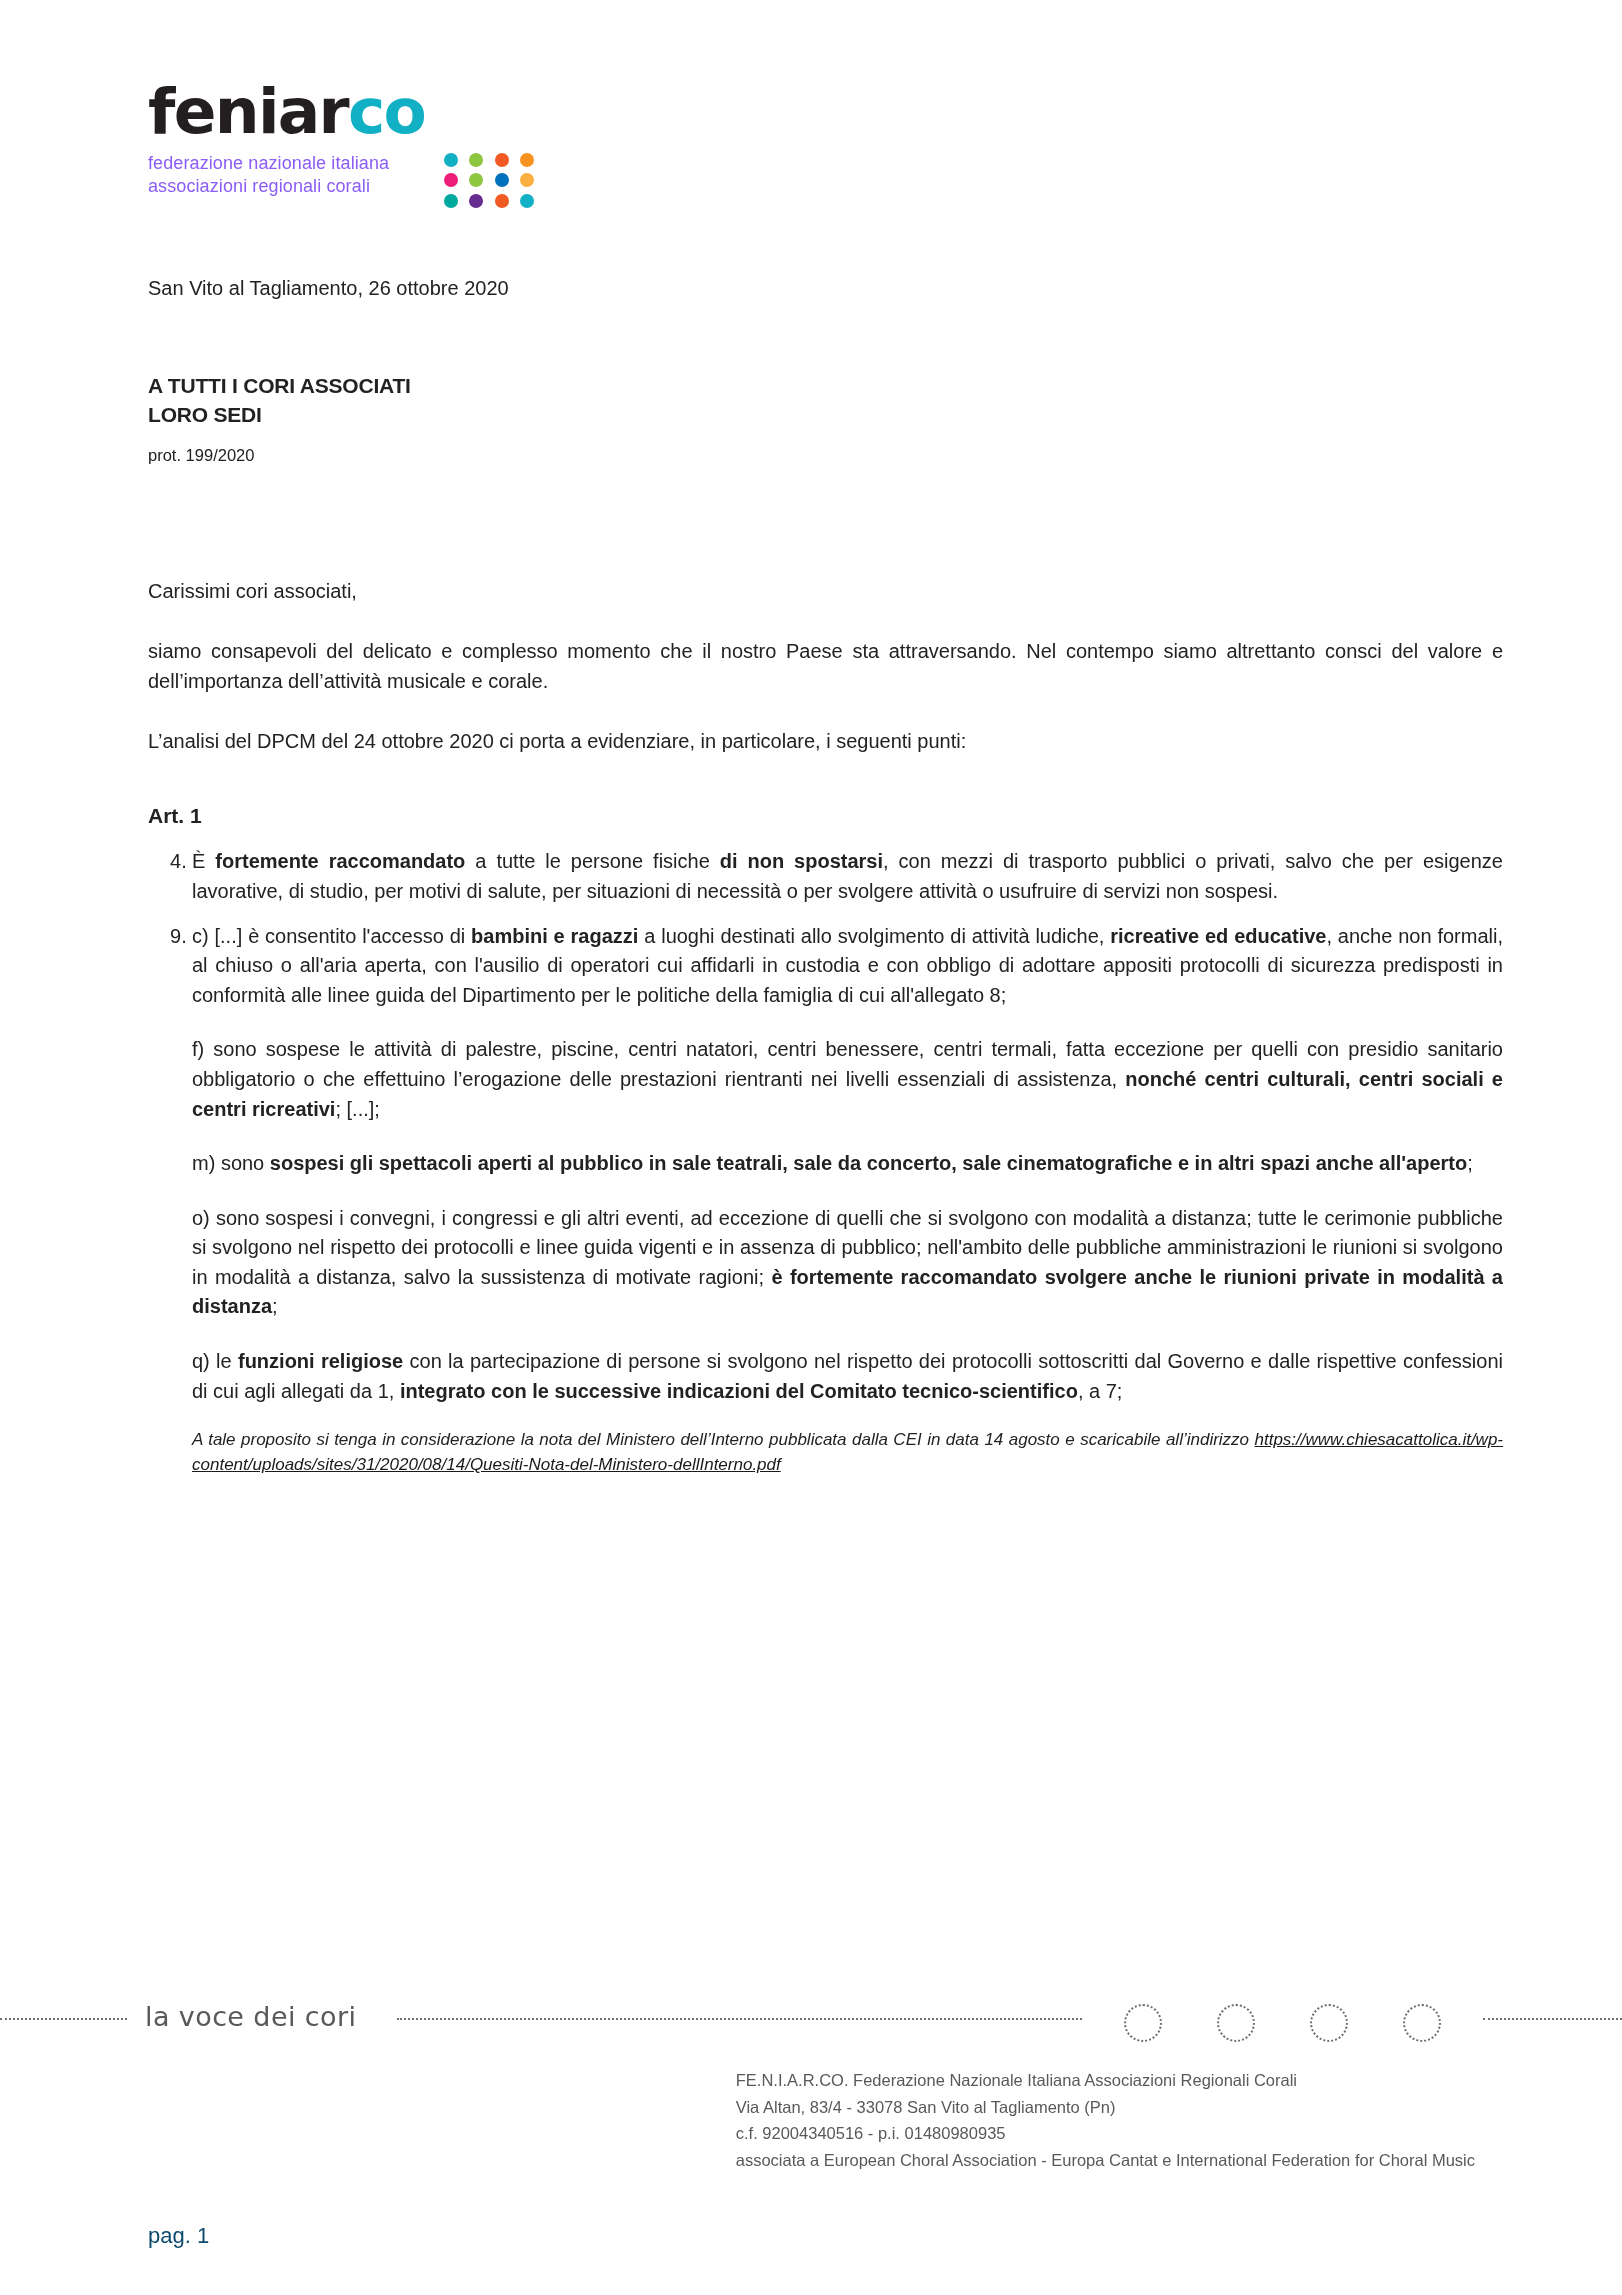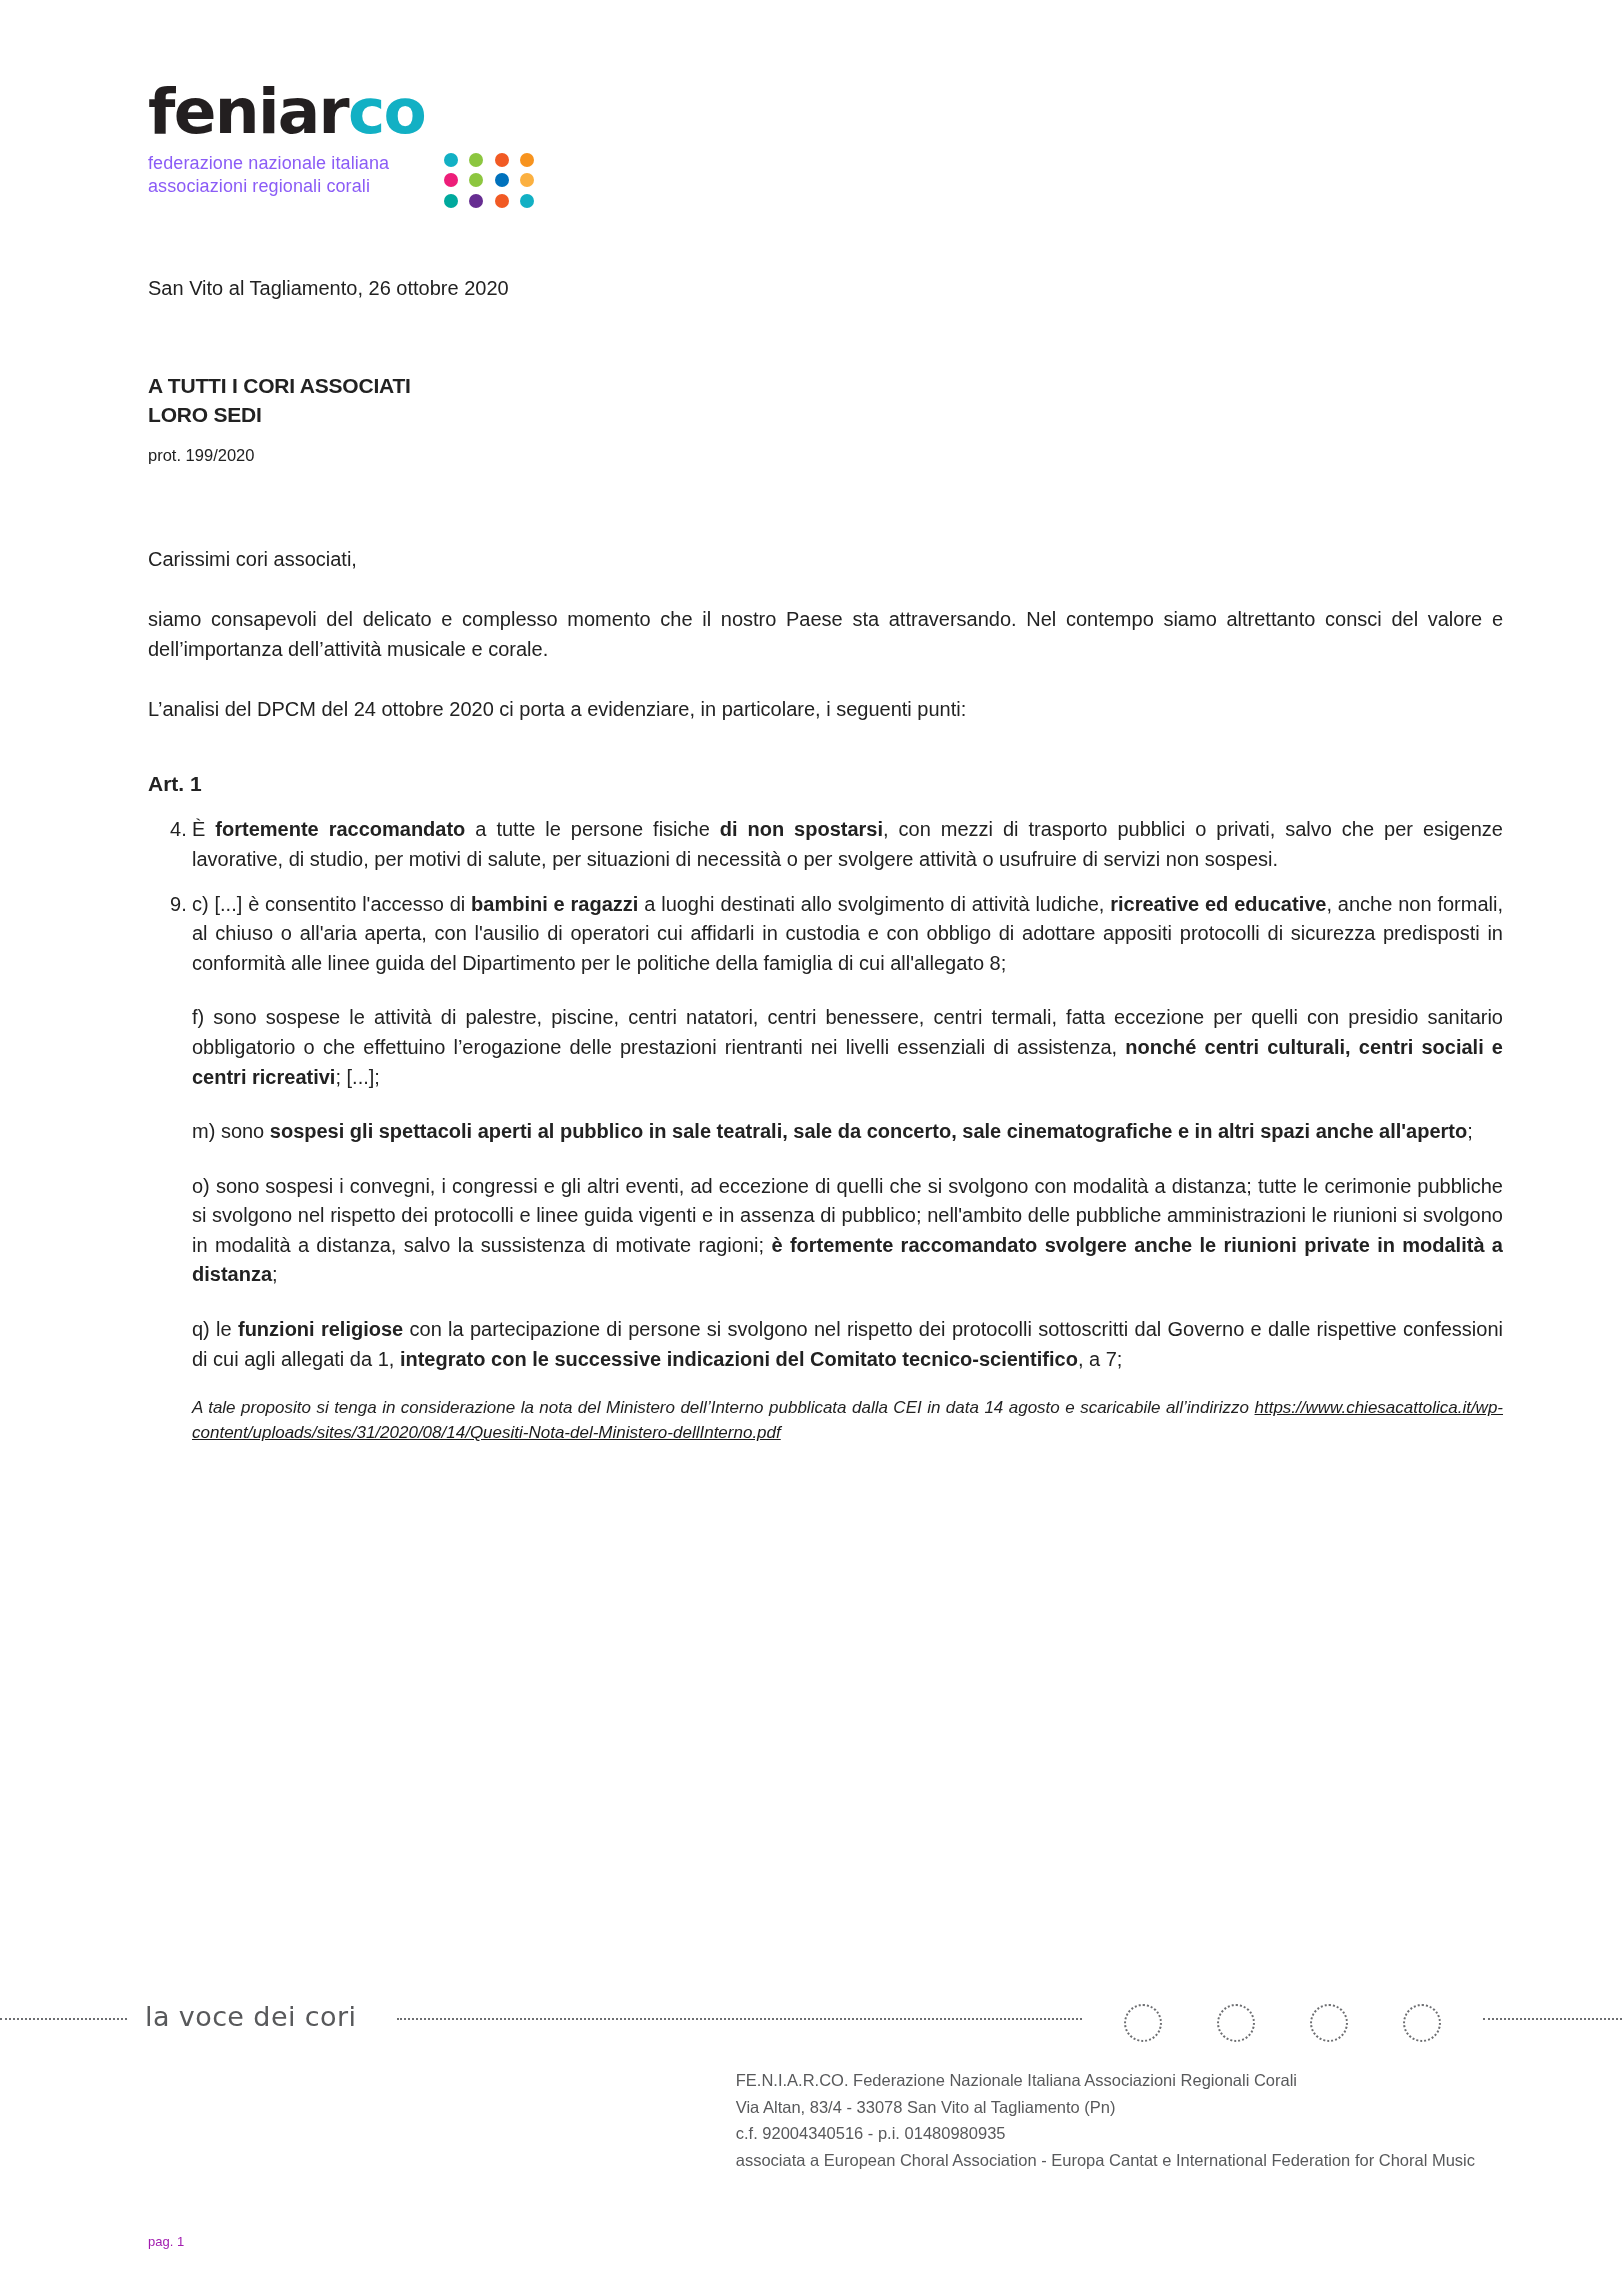--- a/index.html
+++ b/index.html
@@ -86,21 +86,21 @@
   .subject {
     margin-top: 76px;
     font-size: 20px;
   }
   .subject b {
     font-weight: 700;
     font-size: 21.6px;
     letter-spacing: -0.2px;
   }
   .greeting {
-    margin-top: 76px;
+    margin-top: 108px;
     font-size: 20px;
   }
   .para {
     margin-top: 30px;
     text-align: justify;
     font-size: 20px;
     line-height: 1.5;
   }
   .art-title {
     margin-top: 44px;
@@ -196,22 +196,22 @@
     right: 148px;
     top: 110px;
     font-size: 16.5px;
     line-height: 1.62;
     color: #58595b;
   }
   .pagenum {
     position: absolute;
     left: 148px;
     bottom: 46px;
-    font-size: 13px;
-    color: #a21caf;
+    font-size: 22px;
+    color: #0c4a6e;
   }
 </style>
 </head>
 <body>
 
 <div class="page">
 
   <div class="header">
     <div class="logo-wrap">
       <div class="logo-word"><span>fen</span><span>iar</span><span class="teal">co</span></div>

